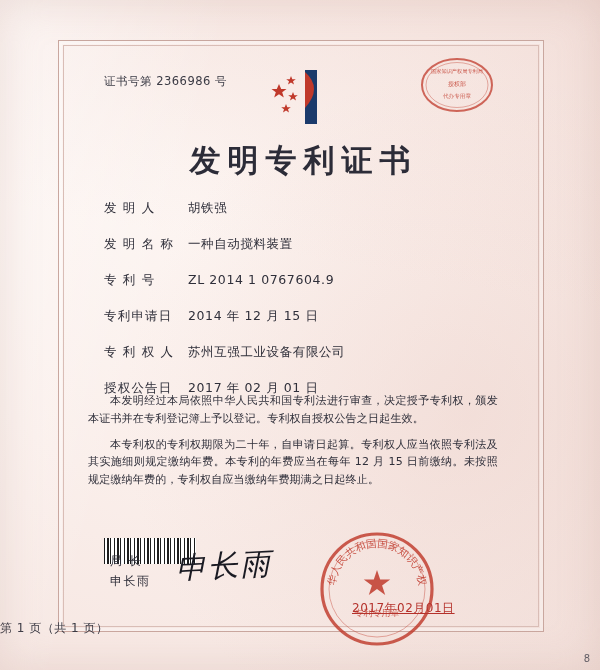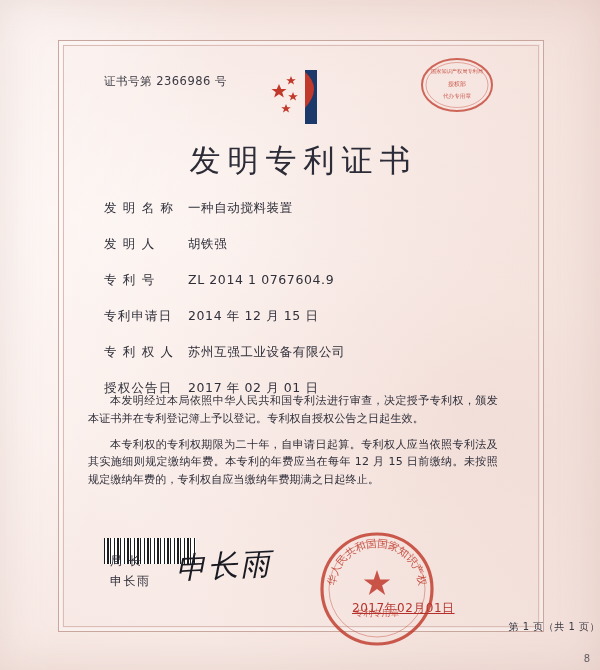--- a/index.html
+++ b/index.html
@@ -80,21 +80,21 @@
 
   .title {
     position: absolute;
     left: 0;
     right: 0;
     top: 140px;
     text-align: center;
     font-size: 31px;
     letter-spacing: 7px;
     color: #2c2c38;
-    font-weight: normal;
+    font-weight: bold;
     font-family: "DejaVu Sans", sans-serif;
     text-indent: 7px;
   }
 
   
   .fields {
     position: absolute;
     left: 104px;
     top: 200px;
     width: 400px;
@@ -187,22 +187,22 @@
     letter-spacing: 0.5px;
     font-family: "DejaVu Sans", sans-serif;
     text-decoration: underline;
   }
 
   .page-footer {
     position: absolute;
     left: 0;
     right: 0;
     top: 620px;
-    text-align: right;
-    font-size: 10px;
+    text-align: left;
+    font-size: 12px;
     color: #3a3a44;
     letter-spacing: 0.5px;
   }
 
   .corner-mark {
     position: absolute;
     right: 10px;
     bottom: 6px;
     font-size: 10px;
     color: #55555f;
@@ -244,26 +244,26 @@
       <text x="39" y="18" font-size="5.2" fill="#c0392b" text-anchor="middle" opacity="0.8" font-family="DejaVu Sans, sans-serif">国家知识产权局专利局</text>
       <text x="39" y="31" font-size="6" fill="#c0392b" text-anchor="middle" opacity="0.85" font-family="DejaVu Sans, sans-serif">授权部</text>
       <text x="39" y="43" font-size="5.6" fill="#c0392b" text-anchor="middle" opacity="0.8" font-family="DejaVu Sans, sans-serif">代办专用章</text>
     </svg>
   </div>
 
   <div class="title">发明专利证书</div>
 
   <div class="fields">
     <div class="field-row">
+      <div class="field-label">发 明 人</div>
+      <div class="field-value">胡铁强</div>
+    </div>
+    <div class="field-row">
       <div class="field-label">发 明 名 称</div>
       <div class="field-value">一种自动搅料装置</div>
-    </div>
-    <div class="field-row">
-      <div class="field-label">发 明 人</div>
-      <div class="field-value">胡铁强</div>
     </div>
     <div class="field-row">
       <div class="field-label">专 利 号</div>
       <div class="field-value">ZL 2014 1 0767604.9</div>
     </div>
     <div class="field-row">
       <div class="field-label">专利申请日</div>
       <div class="field-value">2014 年 12 月 15 日</div>
     </div>
     <div class="field-row">

